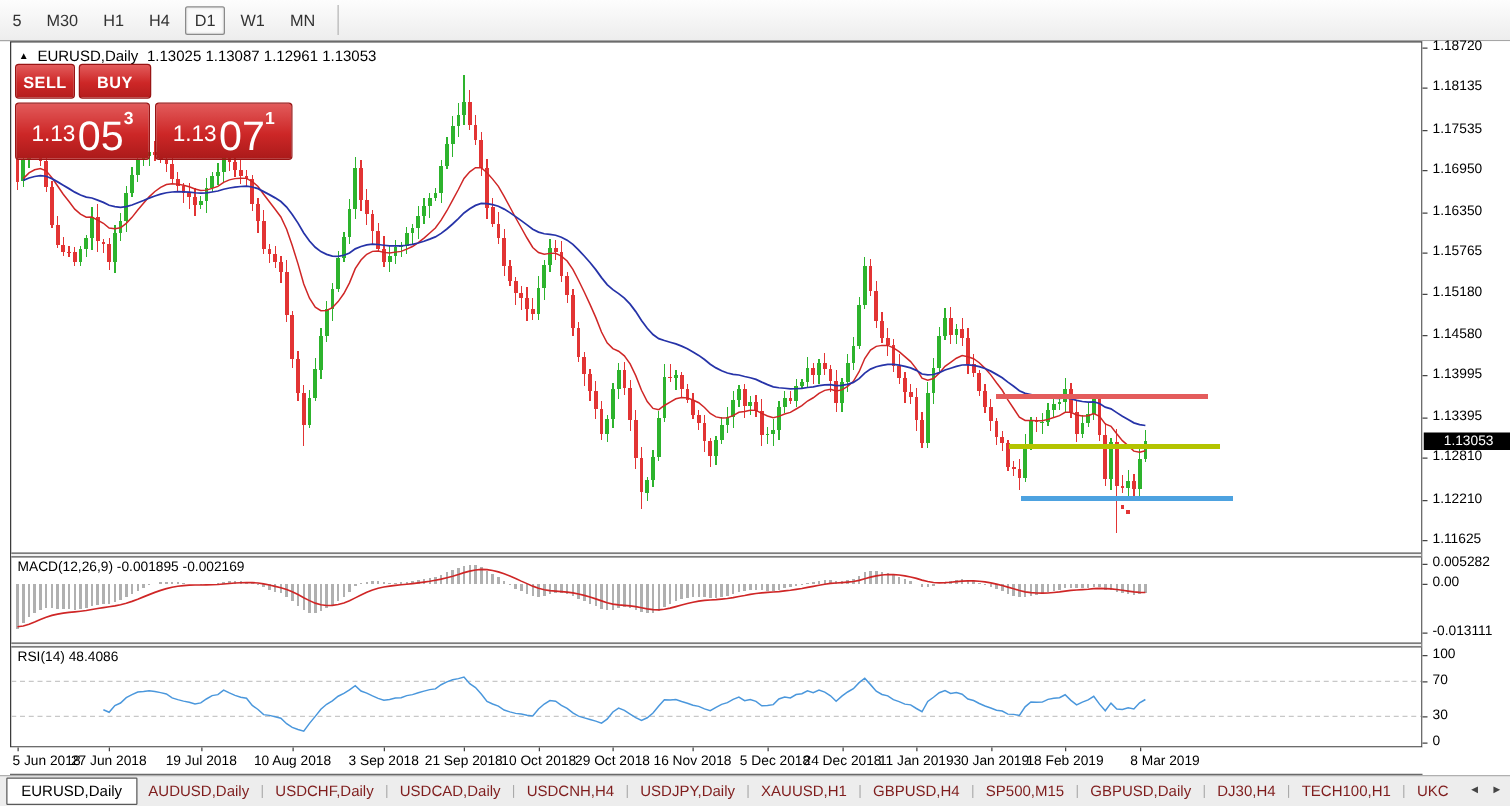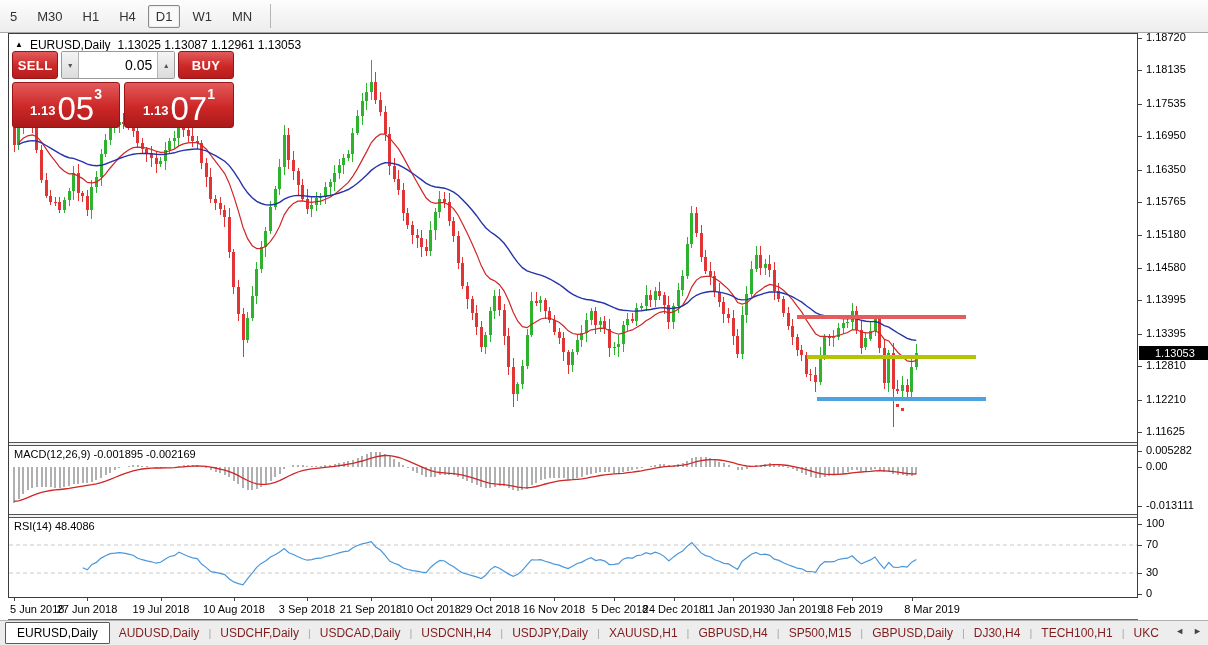--- a/index.html
+++ b/index.html
@@ -37,21 +37,21 @@
            border-right:1px solid #b5b5b5;font-size:7px;color:#555;cursor:pointer;padding:0;}
   .stepbtn.up{border-right:none;border-left:1px solid #b5b5b5;}
   .vol{flex:1;border:none;outline:none;text-align:right;font-size:14px;padding:0 5px 0 0;
        font-family:"Liberation Sans",sans-serif;min-width:0;}
   .wrow2{display:flex;height:46px;margin-top:3px;}
   .tile{background:linear-gradient(#e25b5b,#cd2727 55%,#ab1a1a);border:1px solid #991414;
         border-radius:3px;color:#fff;display:flex;align-items:flex-end;justify-content:center;
         padding-bottom:3px;cursor:pointer;}
   .tile1{width:107px;}
   .tile2{width:109px;margin-left:4px;}
-  .tile .frac{font-size:13px;font-weight:700;margin:0 2px 6px 0;}
+  .tile .frac{font-size:18px;font-weight:400;margin:0 2px 6px 0;}
   .tile .big{font-size:33px;font-weight:400;line-height:.92;}
   .tile .sup{font-size:14px;font-weight:700;align-self:flex-start;margin-top:3px;}
   
   .axiscol{position:absolute;left:1138px;top:33px;width:70px;height:565px;background:#fff;}
   .ptick{position:absolute;left:0;width:4px;height:1px;background:#444;}
   .plabel{position:absolute;left:8px;font-size:11px;color:#000;white-space:nowrap;}
   .curtag{position:absolute;left:1px;height:14px;background:#000;color:#fff;font-size:11px;
           line-height:14px;padding:0 16px;z-index:4;}
   
   .daxis{position:absolute;left:8px;top:598px;width:1130px;height:22px;background:#fff;
@@ -89,25 +89,20 @@
   <div class="frame">
     <div class="chart-title">
       <span class="tri">▲</span>
       <span>EURUSD,Daily</span>
       <span>1.13025 1.13087 1.12961 1.13053</span>
     </div>
 
     <div class="widget">
       <div class="wrow1">
         <div class="btn-red sellbtn">SELL</div>
-        <div class="stepper">
-          <button class="stepbtn">▼</button>
-          <input class="vol" value="0.05" style="">
-          <button class="stepbtn up">▲</button>
-        </div>
         <div class="btn-red buybtn">BUY</div>
       </div>
       <div class="wrow2">
         <div class="tile tile1">
           <span class="frac">1.13</span>
           <span class="big">05</span>
           <span class="sup">3</span>
         </div>
         <div class="tile tile2">
           <span class="frac">1.13</span>

